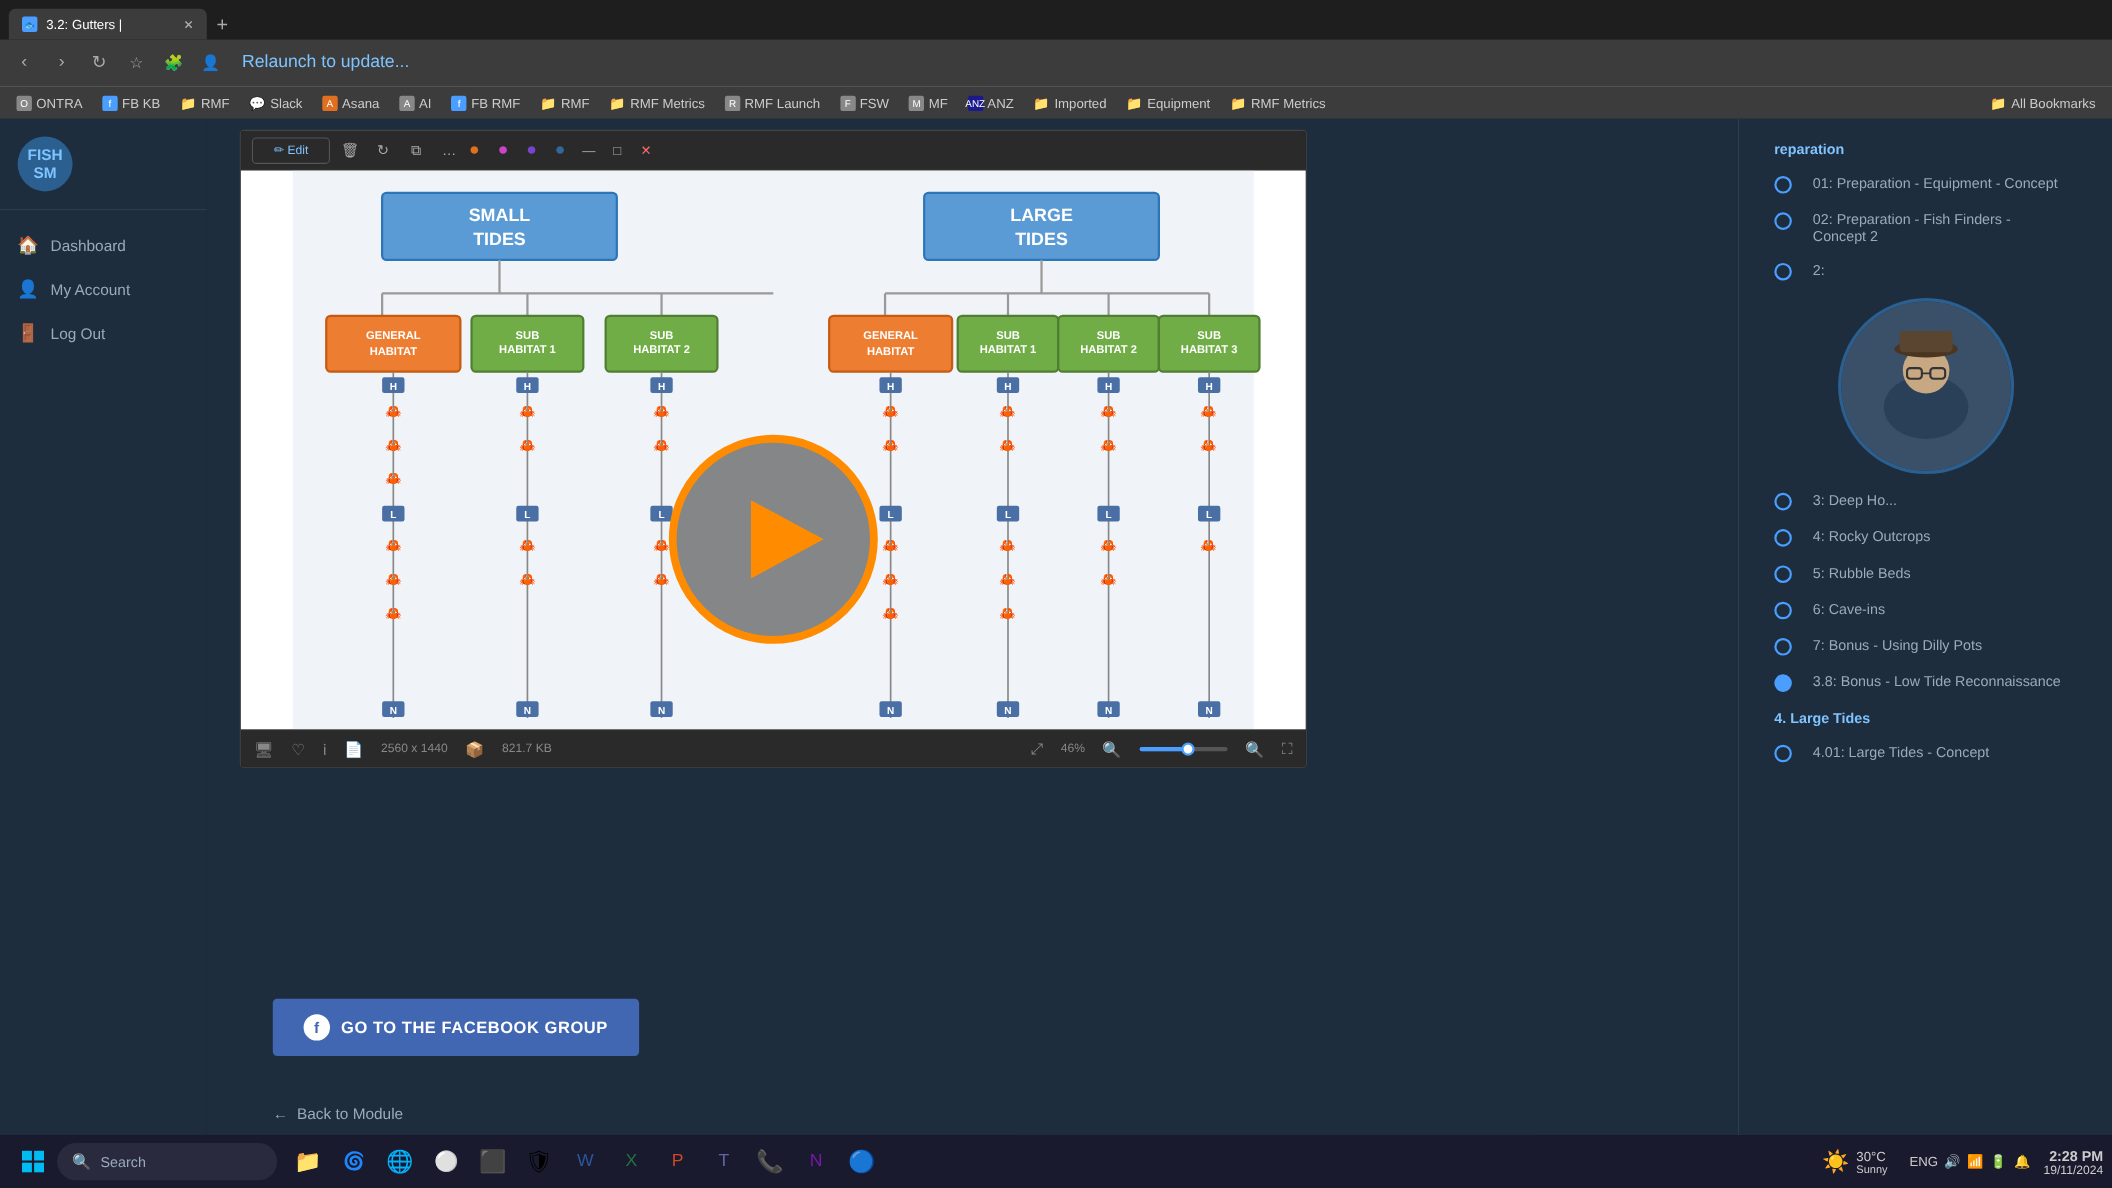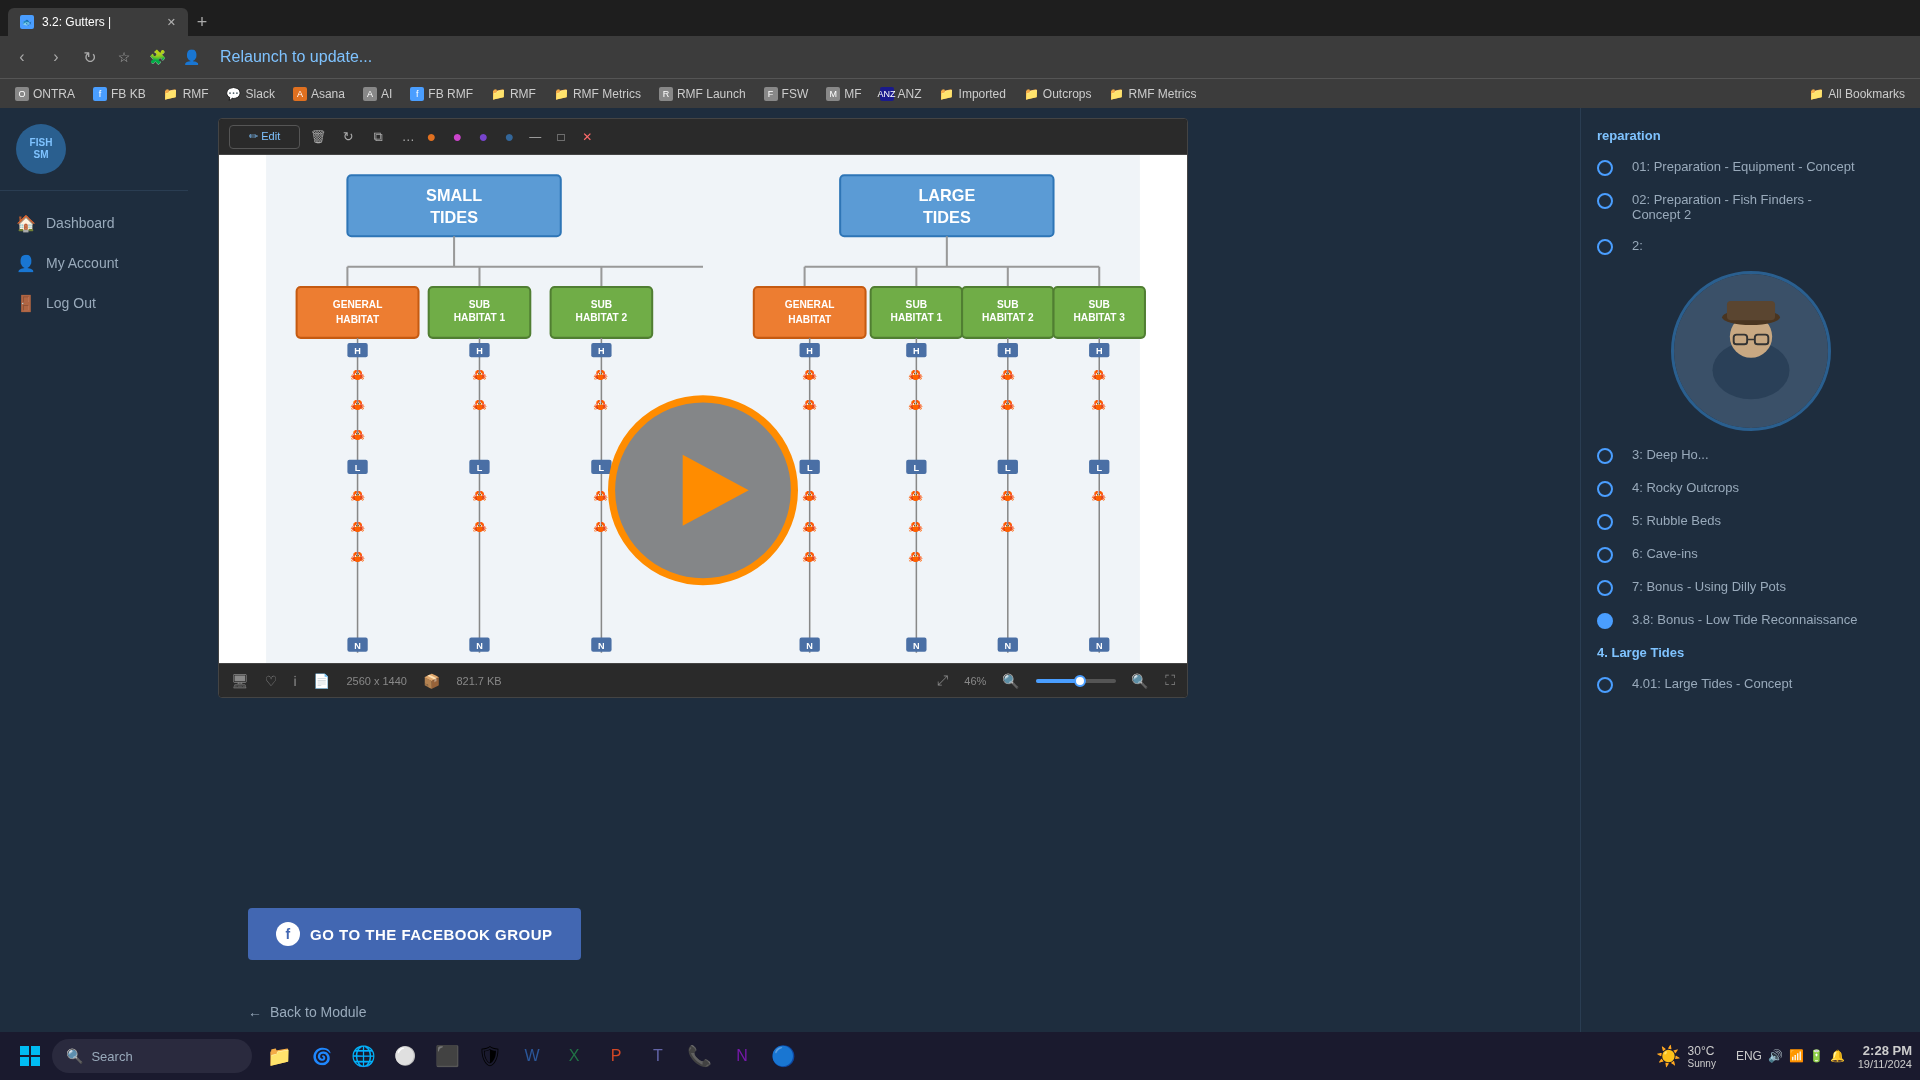--- a/index.html
+++ b/index.html
@@ -24,21 +24,21 @@
     .bm-orange { background: #e07020; color:#fff; }
     .bm-grey { background: #888; color:#fff; }
     .bm-folder { color: #ffd700; font-size:12px; }
 
     
     .app-layout { display: flex; height: calc(1080px - 108px); }
 
     
     .sidebar { width: 188px; background: #1e2d3e; display: flex; flex-direction: column; padding-top: 0; }
     .sidebar-logo { padding: 16px; display: flex; align-items: center; gap: 8px; border-bottom: 1px solid #2a3d52; }
-    .logo-img { width: 50px; height: 50px; background: #2a5f8f; border-radius: 50%; display:flex;align-items:center;justify-content:center; font-size:10px; color:#7fc3ff; font-weight:bold; text-align:center; line-height:1.2; }
+    .logo-img { width: 50px; height: 50px; background: #2a5f8f; border-radius: 50%; display:flex;align-items:center;justify-content:center; font-size:14px; color:#7fc3ff; font-weight:bold; text-align:center; line-height:1.2; }
     .sidebar-nav { padding: 12px 0; }
     .sidebar-item { display: flex; align-items: center; gap: 10px; padding: 10px 16px; color: #9ab; font-size: 14px; cursor: pointer; }
     .sidebar-item-icon { width: 20px; height: 20px; display:flex;align-items:center;justify-content:center; font-size:16px; }
 
     
     .content-area { flex: 1; background: #1e2d3e; overflow: hidden; position: relative; }
 
     
     .image-viewer { position: absolute; top: 0; left: 30px; right: -188px; width: 970px; height: 580px; background: #1a1a1a; border: 1px solid #444; border-radius: 4px; z-index: 10; display: flex; flex-direction: column; }
     .viewer-titlebar { height: 36px; background: #2a2a2a; display: flex; align-items: center; padding: 0 10px; border-bottom: 1px solid #444; border-radius: 4px 4px 0 0; }
@@ -53,21 +53,21 @@
 
     .viewer-statusbar { height: 34px; background: #2a2a2a; display: flex; align-items: center; padding: 0 12px; gap: 16px; border-top: 1px solid #444; border-radius: 0 0 4px 4px; }
     .status-icon { font-size: 14px; color: #888; cursor: pointer; }
     .status-text { font-size: 11px; color: #888; }
 
     
     .fb-btn-area { position: absolute; bottom: 90px; left: 70px; }
     .fb-btn { display: flex; align-items: center; gap: 10px; background: #4267B2; color: #fff; border: none; padding: 14px 28px; border-radius: 4px; font-size: 15px; font-weight: 700; cursor: pointer; letter-spacing: 0.5px; }
 
     
-    .right-panel { width: 340px; background: #1e2d3e; border-left: 1px solid #2a3d52; overflow-y: auto; padding: 12px 0; }
+    .right-panel { width: 340px; background: #1e2d3e; border-left: 1px solid #2a3d52; overflow-y: auto; padding: 12px 16px; }
     .rp-section-header { padding: 8px 16px; font-size: 13px; font-weight: 600; color: #7fc3ff; }
     .rp-item { padding: 8px 16px; font-size: 13px; color: #9ab; cursor: pointer; display: flex; align-items: flex-start; gap: 19px; }
     .rp-dot { width: 16px; height: 16px; border-radius: 50%; border: 2px solid #4a9eff; margin-top: 1px; flex-shrink: 0; }
     .rp-dot.active { background: #4a9eff; }
     .back-btn { display: flex; align-items: center; gap: 8px; background: transparent; color: #9ab; border: none; font-size: 14px; cursor: pointer; }
 
     
     .taskbar { position: fixed; bottom: 0; width: 1920px; height: 48px; background: #1a1a2e; display: flex; align-items: center; padding: 0 8px; z-index: 100; }
     .taskbar-start { width: 44px; height: 44px; display:flex;align-items:center;justify-content:center; background: transparent; border: none; cursor: pointer; }
     .taskbar-search { display: flex; align-items: center; background: #2a2a3e; border-radius: 20px; padding: 4px 14px; gap: 8px; height: 34px; cursor: pointer; min-width: 200px; }
@@ -161,21 +161,21 @@
     <div class="bookmark">
       <span class="bookmark-icon" style="background:#1a1a8c;color:#fff;font-size:9px;width:14px;height:14px;display:flex;align-items:center;justify-content:center;border-radius:2px;">ANZ</span>
       <span>ANZ</span>
     </div>
     <div class="bookmark">
       <span class="bm-folder">📁</span>
       <span>Imported</span>
     </div>
     <div class="bookmark">
       <span class="bm-folder">📁</span>
-      <span>Outcrops</span>
+      <span>Equipment</span>
     </div>
     <div class="bookmark">
       <span class="bm-folder">📁</span>
       <span>RMF Metrics</span>
     </div>
     <div style="margin-left:auto;" class="bookmark">
       <span class="bm-folder">📁</span>
       <span>All Bookmarks</span>
     </div>
   </div>

